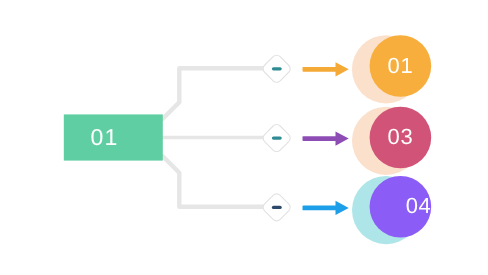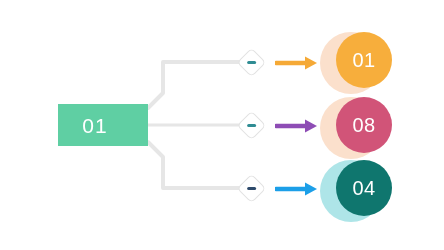--- a/index.html
+++ b/index.html
@@ -147,31 +147,31 @@
   <div class="diamond" style="left:241px; top:115px;">
     <span class="diamond-dash" style="background:#2F8C93;"></span>
   </div>
   <svg class="arrow" style="left:275px; top:118px;" viewBox="0 0 44 16">
     <line x1="1" y1="8" x2="33" y2="8" stroke="#8E4DB5" stroke-width="4.4" stroke-linecap="round"></line>
     <polygon points="30,1.5 42,8 30,14.5" fill="#8E4DB5"></polygon>
   </svg>
   <div class="circle-group" style="left:320px; top:97px;">
     <span class="circle-back" style="background:#FBE0CC;"></span>
     <span class="circle-front" style="background:#D15478;">
-      <span class="circle-label">08</span>
+      <span class="circle-label">03</span>
     </span>
   </div>
 
   <div class="diamond" style="left:241px; top:178px;">
     <span class="diamond-dash" style="background:#2E4A6B;"></span>
   </div>
   <svg class="arrow" style="left:275px; top:181px;" viewBox="0 0 44 16">
     <line x1="1" y1="8" x2="33" y2="8" stroke="#1C9FE8" stroke-width="4.4" stroke-linecap="round"></line>
     <polygon points="30,1.5 42,8 30,14.5" fill="#1C9FE8"></polygon>
   </svg>
   <div class="circle-group" style="left:320px; top:160px;">
     <span class="circle-back" style="background:#AEE5E8;"></span>
-    <span class="circle-front" style="background:#0f766e;">
+    <span class="circle-front" style="background:#8b5cf6;justify-content:flex-end;">
       <span class="circle-label">04</span>
     </span>
   </div>
 
 </div>
 
 </body></html>

